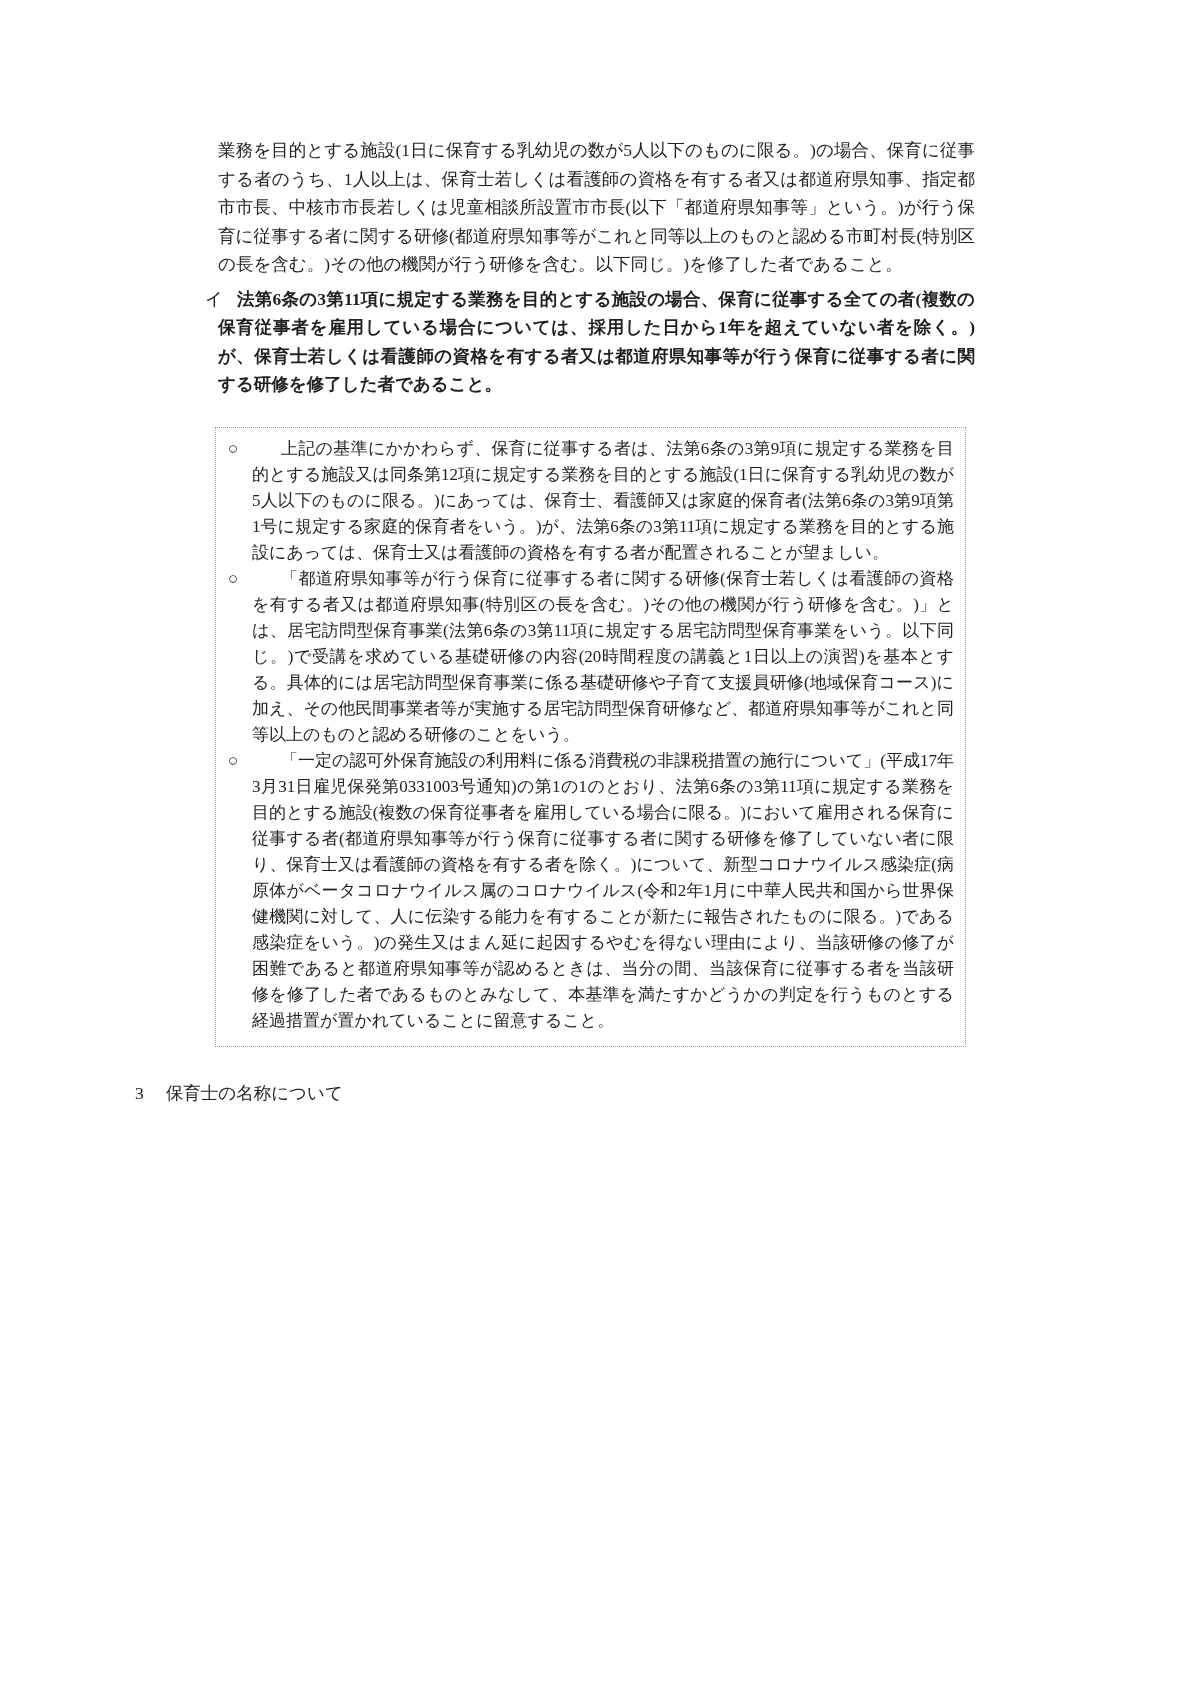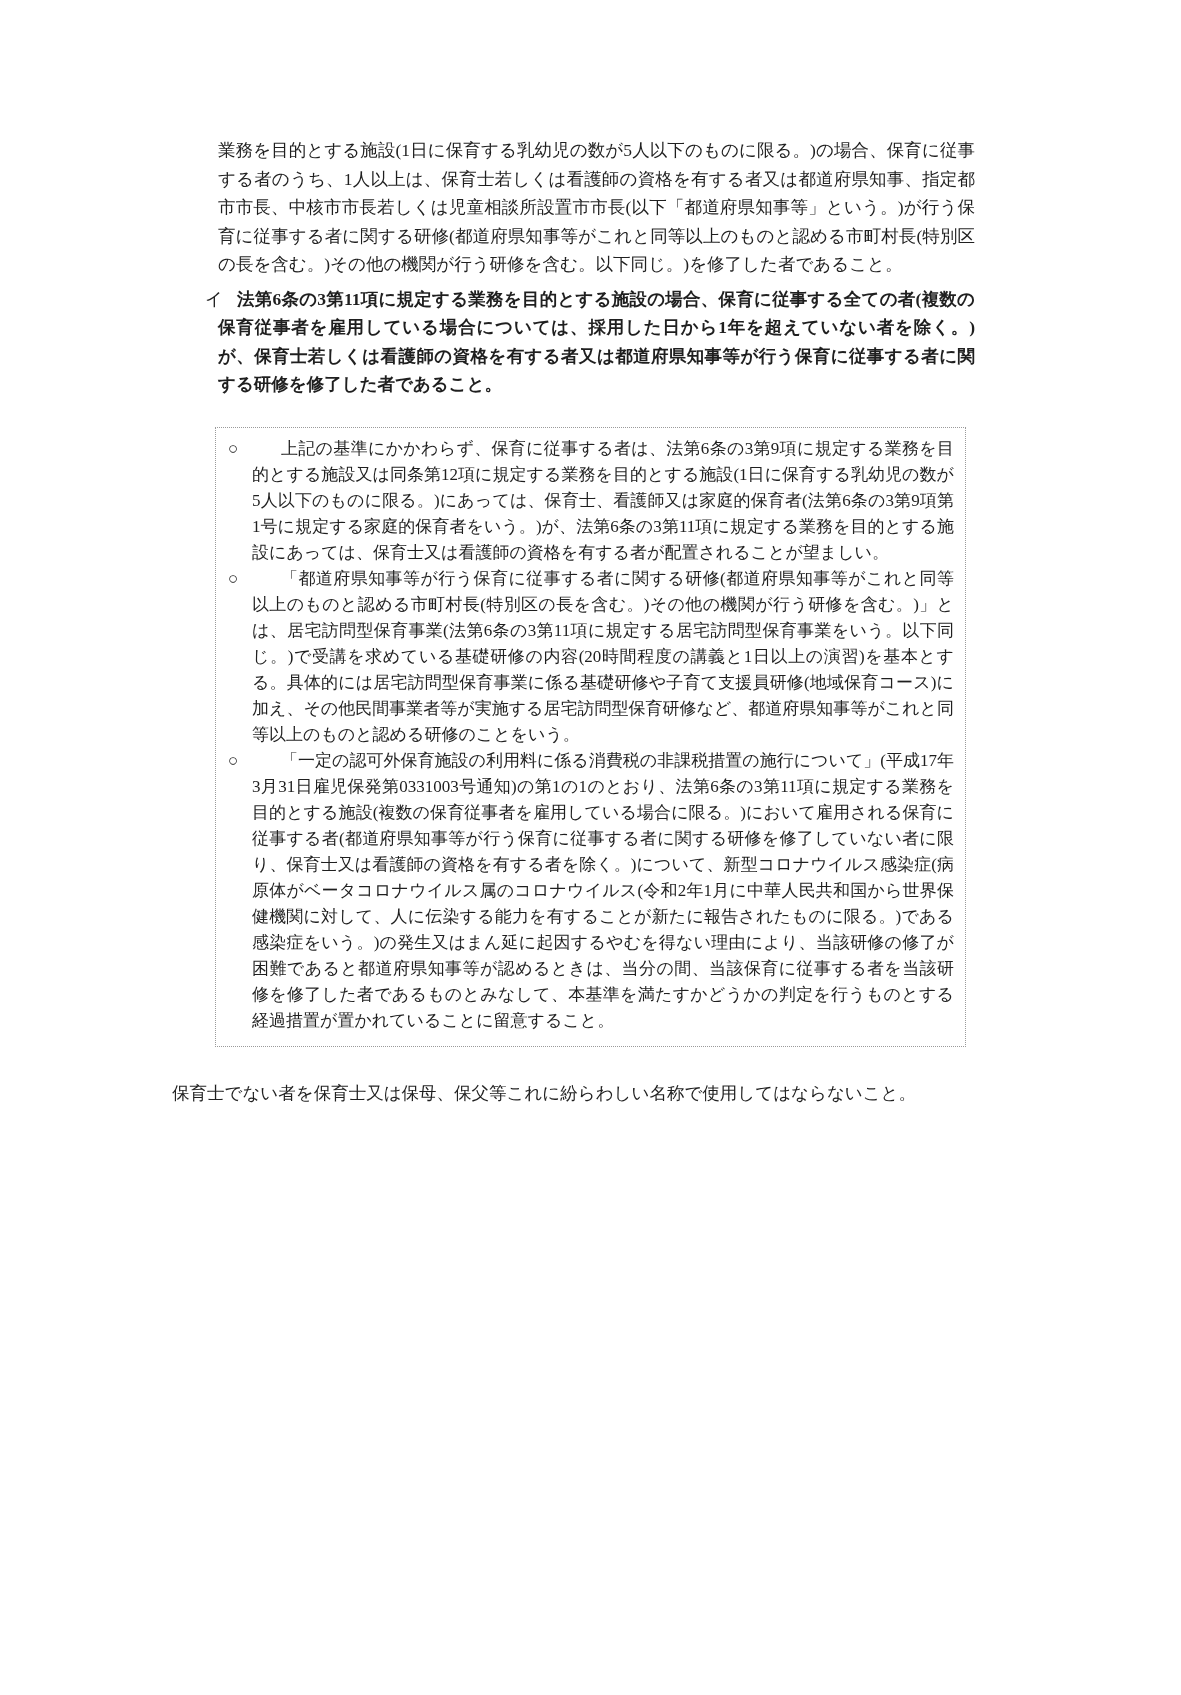--- a/index.html
+++ b/index.html
@@ -104,28 +104,30 @@
 
     <div class="note-box">
 
       <div class="box-item">
         <span class="marker">○</span>
         <p class="text">上記の基準にかかわらず、保育に従事する者は、法第6条の3第9項に規定する業務を目的とする施設又は同条第12項に規定する業務を目的とする施設(1日に保育する乳幼児の数が5人以下のものに限る。)にあっては、保育士、看護師又は家庭的保育者(法第6条の3第9項第1号に規定する家庭的保育者をいう。)が、法第6条の3第11項に規定する業務を目的とする施設にあっては、保育士又は看護師の資格を有する者が配置されることが望ましい。</p>
       </div>
 
       <div class="box-item">
         <span class="marker">○</span>
-        <p class="text">「都道府県知事等が行う保育に従事する者に関する研修(都道府県知事等がこれと同等以上のものと認める市町村長(特別区の長を含む。)その他の機関が行う研修を含む。)」とは、居宅訪問型保育事業(法第6条の3第11項に規定する居宅訪問型保育事業をいう。以下同じ。)で受講を求めている基礎研修の内容(20時間程度の講義と1日以上の演習)を基本とする。具体的には居宅訪問型保育事業に係る基礎研修や子育て支援員研修(地域保育コース)に加え、その他民間事業者等が実施する居宅訪問型保育研修など、都道府県知事等がこれと同等以上のものと認める研修のことをいう。</p>
+        <p class="text">「都道府県知事等が行う保育に従事する者に関する研修(保育士若しくは看護師の資格を有する者又は都道府県知事(特別区の長を含む。)その他の機関が行う研修を含む。)」とは、居宅訪問型保育事業(法第6条の3第11項に規定する居宅訪問型保育事業をいう。以下同じ。)で受講を求めている基礎研修の内容(20時間程度の講義と1日以上の演習)を基本とする。具体的には居宅訪問型保育事業に係る基礎研修や子育て支援員研修(地域保育コース)に加え、その他民間事業者等が実施する居宅訪問型保育研修など、都道府県知事等がこれと同等以上のものと認める研修のことをいう。</p>
       </div>
 
       <div class="box-item">
         <span class="marker">○</span>
         <p class="text">「一定の認可外保育施設の利用料に係る消費税の非課税措置の施行について」(平成17年3月31日雇児保発第0331003号通知)の第1の1のとおり、法第6条の3第11項に規定する業務を目的とする施設(複数の保育従事者を雇用している場合に限る。)において雇用される保育に従事する者(都道府県知事等が行う保育に従事する者に関する研修を修了していない者に限り、保育士又は看護師の資格を有する者を除く。)について、新型コロナウイルス感染症(病原体がベータコロナウイルス属のコロナウイルス(令和2年1月に中華人民共和国から世界保健機関に対して、人に伝染する能力を有することが新たに報告されたものに限る。)である感染症をいう。)の発生又はまん延に起因するやむを得ない理由により、当該研修の修了が困難であると都道府県知事等が認めるときは、当分の間、当該保育に従事する者を当該研修を修了した者であるものとみなして、本基準を満たすかどうかの判定を行うものとする経過措置が置かれていることに留意すること。</p>
       </div>
 
     </div>
 
     <div class="section3">
-      <p class="body">保育士でない者を保育士又は保母、保父等これに紛らわしい名称で使用してはならないこと。</p>
+      <div class="heading">
+        <span class="num">3</span><span>保育士の名称について</span>
+      </div>
     </div>
 
   </div>
 </div>
 
 </body></html>

